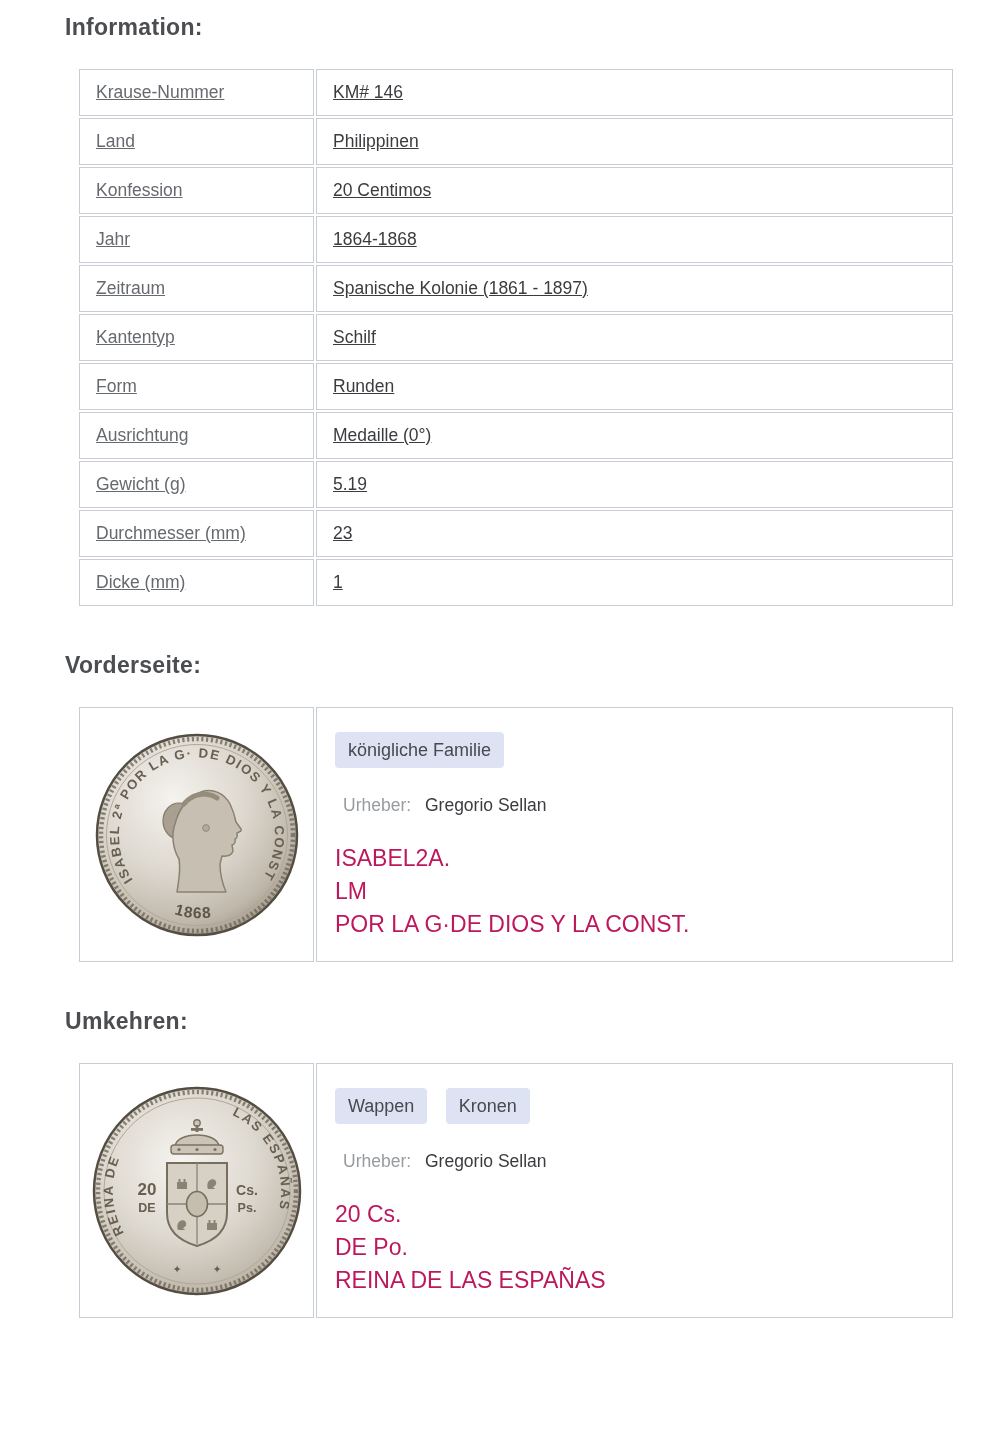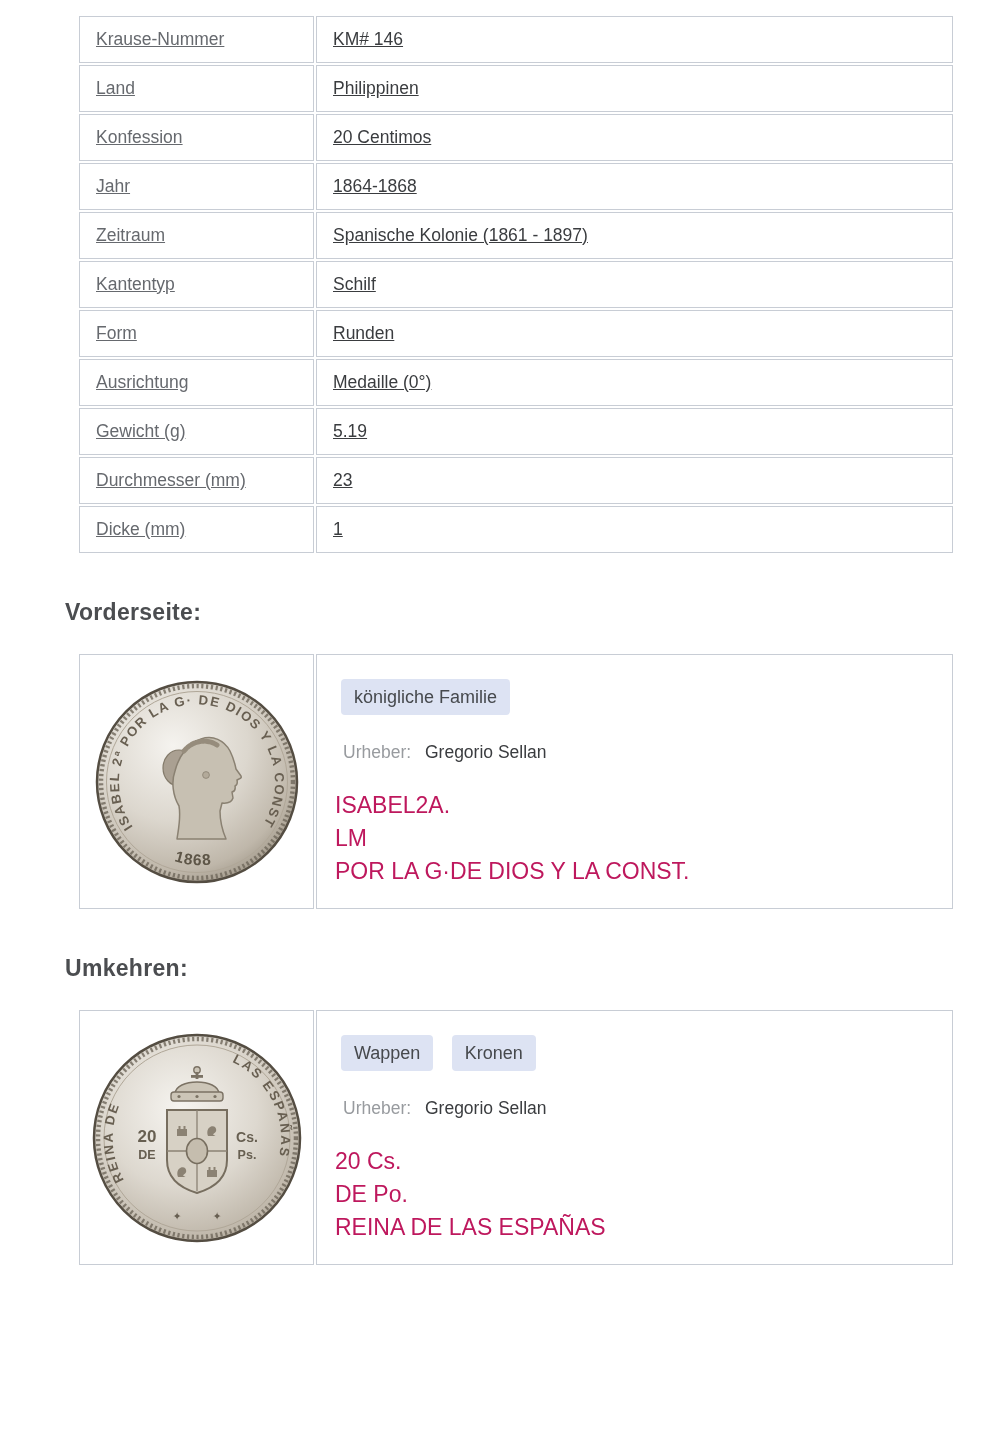--- a/index.html
+++ b/index.html
@@ -25,39 +25,40 @@
 
   
   .info-table td { padding: 12px 16px; font-size: 17.5px; line-height: 21px; text-decoration: underline; }
   .info-table td.lbl { width: 235px; color: #66696e; }
   .info-table td.val { color: #3a3c3f; }
 
   
   .panel td.img-cell { width: 235px; text-align: center; vertical-align: middle; padding: 10px 6px; }
   .panel td.info-cell { vertical-align: top; padding: 24px 18px 20px 18px; }
 
-  .tag-row { margin: 0 0 27px 6px; }
+  .tag-row { margin: 0 0 27px 0; }
   .tag {
     display: inline-block; background: #dde3f3; color: #46494d;
     font-size: 18px; line-height: 22px; padding: 7px 13px;
     border-radius: 4px; margin-right: 14px; cursor: pointer;
   }
   .author-row { font-size: 17.5px; margin: 0 0 26px 0; }
   .author-label { color: #989b9f; padding-right: 9px; margin-left: 8px; }
   .author-name { color: #3a3c3f; }
   .desc-line { font-size: 23px; line-height: 33px; color: #be185d; }
 
   svg.coin { display: inline-block; vertical-align: middle; }
 </style>
 </head>
 <body>
 
 <div class="page">
 
   <section>
+    <h2 class="sec-heading">Information:</h2>
     <table class="grid info-table">
       <tbody>
         <tr>
           <td class="lbl">Krause-Nummer</td>
           <td class="val">KM# 146</td>
         </tr>
         <tr>
           <td class="lbl">Land</td>
           <td class="val">Philippinen</td>
         </tr>

